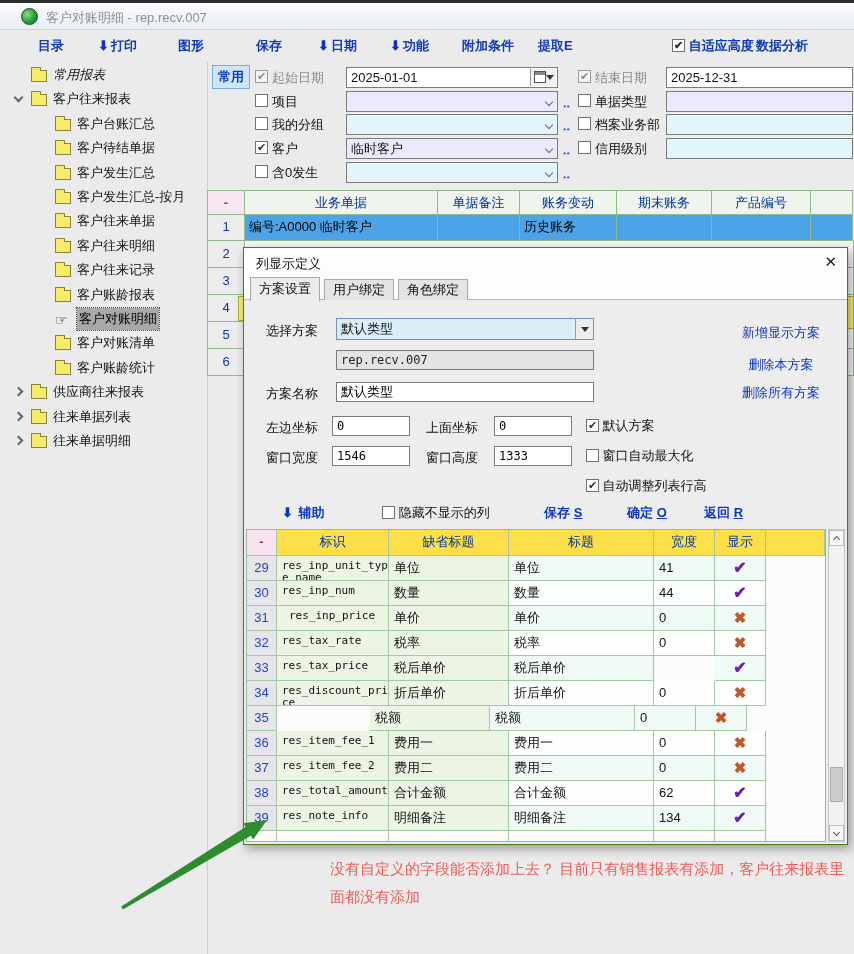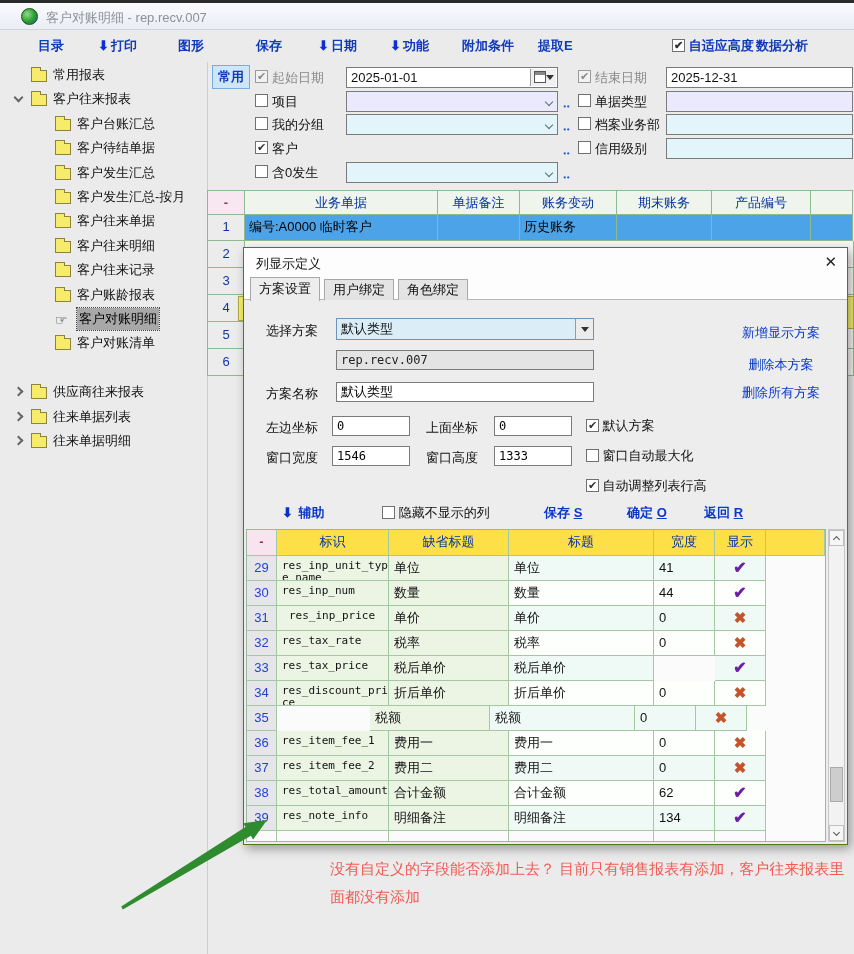--- a/index.html
+++ b/index.html
@@ -148,21 +148,21 @@
       <div class="tb-item" style="left: 256px;"><span>保存</span></div>
       <div class="tb-item" style="left: 318px;"><span class="dn-arrow">⬇</span><span>日期</span></div>
       <div class="tb-item" style="left: 390px;"><span class="dn-arrow">⬇</span><span>功能</span></div>
       <div class="tb-item" style="left: 462px;"><span>附加条件</span></div>
       <div class="tb-item" style="left: 538px;"><span>提取E</span></div>
       <div class="tb-item" style="left: 624px; margin-left: 48px;"><div class="cb" style="display: inline-block;">✔</div>&nbsp;<span>自适应高度</span></div>
       <div class="tb-item" style="left: 756px;"><span>数据分析</span></div>
     </div>
 
   <div id="tree">
-      <div class="ti" style="top: 2px; left: 0px; width: 207px;">
+      <div class="ti" style="top: 2px; left: 0px; width: 207px; font-style: italic;">
         <span class="folder" style="left: 31px;"></span>
         <span class="tlabel" style="left: 53px;">常用报表</span>
       </div>
       <div class="ti" style="top: 26.4px; left: 0px; width: 207px;">
         <span class="tchev exp" style="left: 15px;"></span>
         <span class="folder" style="left: 31px;"></span>
         <span class="tlabel" style="left: 53px;">客户往来报表</span>
       </div>
       <div class="ti" style="top: 50.8px; left: 0px; width: 207px;">
         <span class="folder" style="left: 55px;"></span>
@@ -196,20 +196,24 @@
         <span class="folder" style="left: 55px;"></span>
         <span class="tlabel" style="left: 77px;">客户账龄报表</span>
       </div>
       <div class="ti" style="top: 246px; left: 0px; width: 207px;">
         <span class="hand" style="left: 55px;">☞</span>
         <span class="tlabel sel" style="left: 77px;">客户对账明细</span>
       </div>
       <div class="ti" style="top: 270.4px; left: 0px; width: 207px;">
         <span class="folder" style="left: 55px;"></span>
         <span class="tlabel" style="left: 77px;">客户对账清单</span>
+      </div>
+      <div class="ti" style="top: 294.8px; left: 0px; width: 207px;">
+        <span class="folder" style="left: 55px;"></span>
+        <span class="tlabel" style="left: 77px;">客户账龄统计</span>
       </div>
       <div class="ti" style="top: 319.2px; left: 0px; width: 207px;">
         <span class="tchev col" style="left: 15px;"></span>
         <span class="folder" style="left: 31px;"></span>
         <span class="tlabel" style="left: 53px;">供应商往来报表</span>
       </div>
       <div class="ti" style="top: 343.6px; left: 0px; width: 207px;">
         <span class="tchev col" style="left: 15px;"></span>
         <span class="folder" style="left: 31px;"></span>
         <span class="tlabel" style="left: 53px;">往来单据列表</span>
@@ -237,20 +241,21 @@
       </div>
       <div class="dots" style="left: 356px; top: 29px;">‥</div>
       <span style="position: absolute; left: 48px; top: 52px;"><div class="cb" style="display: inline-block;"></div></span>
       <div class="f-label" style="left: 65px; top: 52px;">我的分组</div>
       <div class="f-input tint-cyan" style="left: 139px; top: 50px; width: 212px;">
         <span class="dd-chev"></span>
       </div>
       <div class="dots" style="left: 356px; top: 52px;">‥</div>
       <span style="position: absolute; left: 48px; top: 76px;"><div class="cb" style="display: inline-block;">✔</div></span>
       <div class="f-label" style="left: 65px; top: 76px;">客户</div>
+      <div class="f-input tint-lavender" style="left: 139px; top: 74px; width: 212px;">临时客户<span class="dd-chev"></span></div>
       <div class="dots" style="left: 356px; top: 76px;">‥</div>
       <span style="position: absolute; left: 48px; top: 100px;"><div class="cb" style="display: inline-block;"></div></span>
       <div class="f-label" style="left: 65px; top: 100px;">含0发生</div>
       <div class="f-input tint-cyan" style="left: 139px; top: 98px; width: 212px;">
         <span class="dd-chev"></span>
       </div>
       <div class="dots" style="left: 356px; top: 100px;">‥</div>
       <span style="position: absolute; left: 371px; top: 5px;"><div class="cb dis" style="display: inline-block;">✔</div></span>
       <div class="f-label dis" style="left: 388px; top: 5px;">结束日期</div>
       <div class="f-input" style="left: 459px; top: 3px; width: 187px;">2025-12-31</div>

